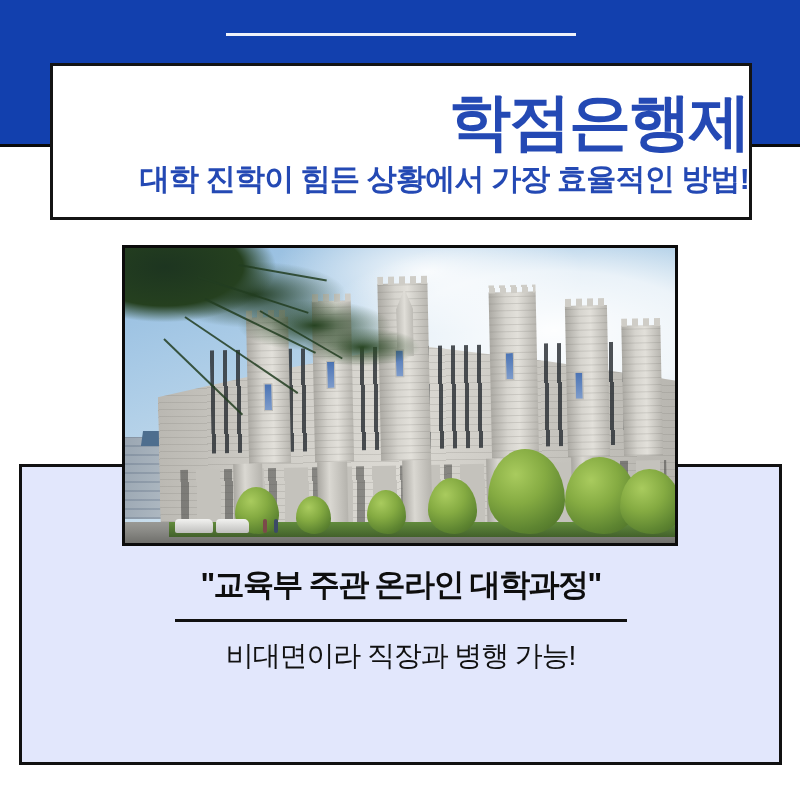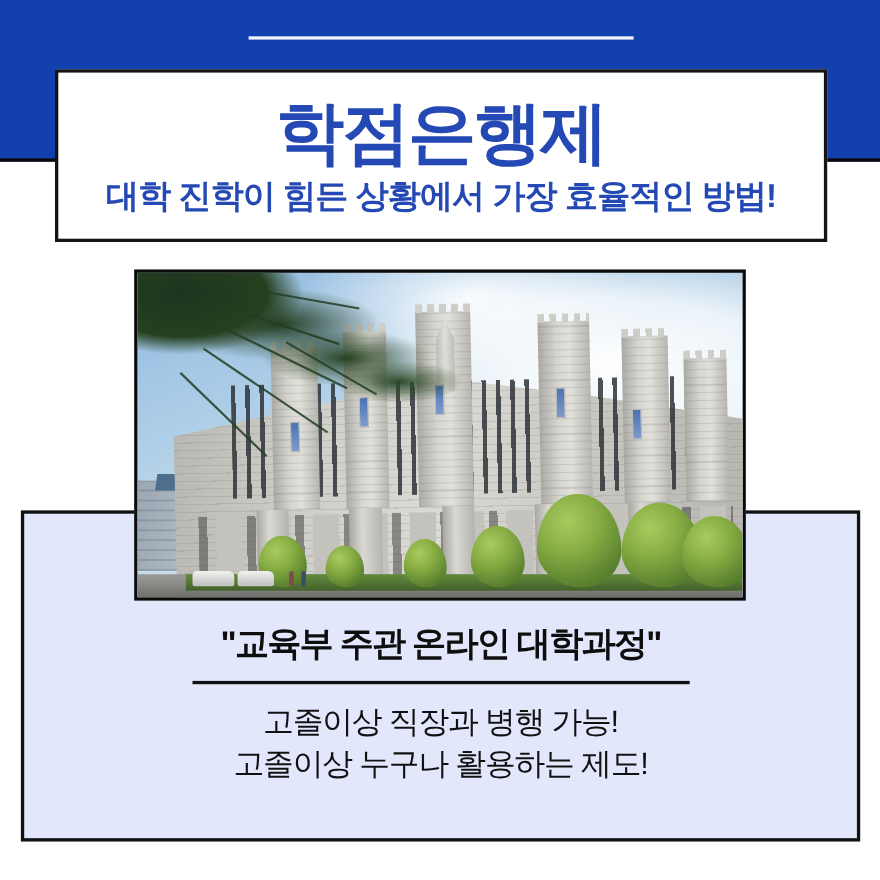--- a/index.html
+++ b/index.html
@@ -47,21 +47,21 @@
     position: absolute;
     left: 50px;
     top: 63px;
     width: 702px;
     height: 157px;
     background: #ffffff;
     border: 3px solid #141414;
     box-sizing: border-box;
     display: flex;
     flex-direction: column;
-    align-items: center;
+    align-items: flex-end;
     justify-content: center;
     z-index: 5;
   }
   .title-main {
     font-size: 62px;
     font-weight: bold;
     color: #2449B4;
     letter-spacing: -2px;
     line-height: 1.02;
     margin-top: 2px;
@@ -355,22 +355,21 @@
   <div class="title-card">
     <div class="title-main">학점은행제</div>
     <div class="title-sub">대학 진학이 힘든 상황에서 가장 효율적인 방법!</div>
   </div>
 
   <div class="info-panel">
     <div class="info-inner">
       <div class="info-heading">"교육부 주관 온라인 대학과정"</div>
       <div class="info-rule"></div>
       <div class="info-body">
-        <div class="info-body-line">고졸이상 직장과 병행 가능!</div>
-        <div class="info-body-line">고졸이상 누구나 활용하는 제도!</div>
+        <div class="info-body-line">비대면이라 직장과 병행 가능!</div>
       </div>
     </div>
   </div>
 
   <div class="photo-frame">
     <div class="photo-scene">
 
       <div class="sky"></div>
 
       <div class="bg-building"></div>

